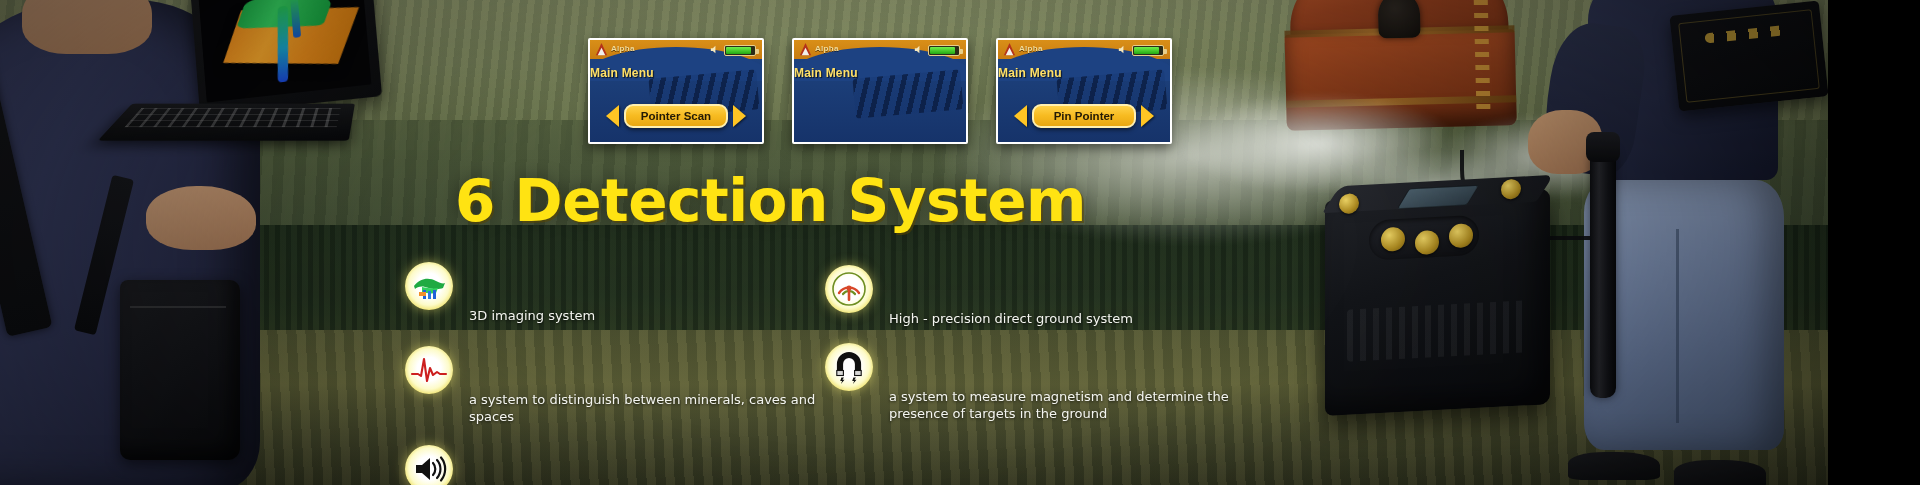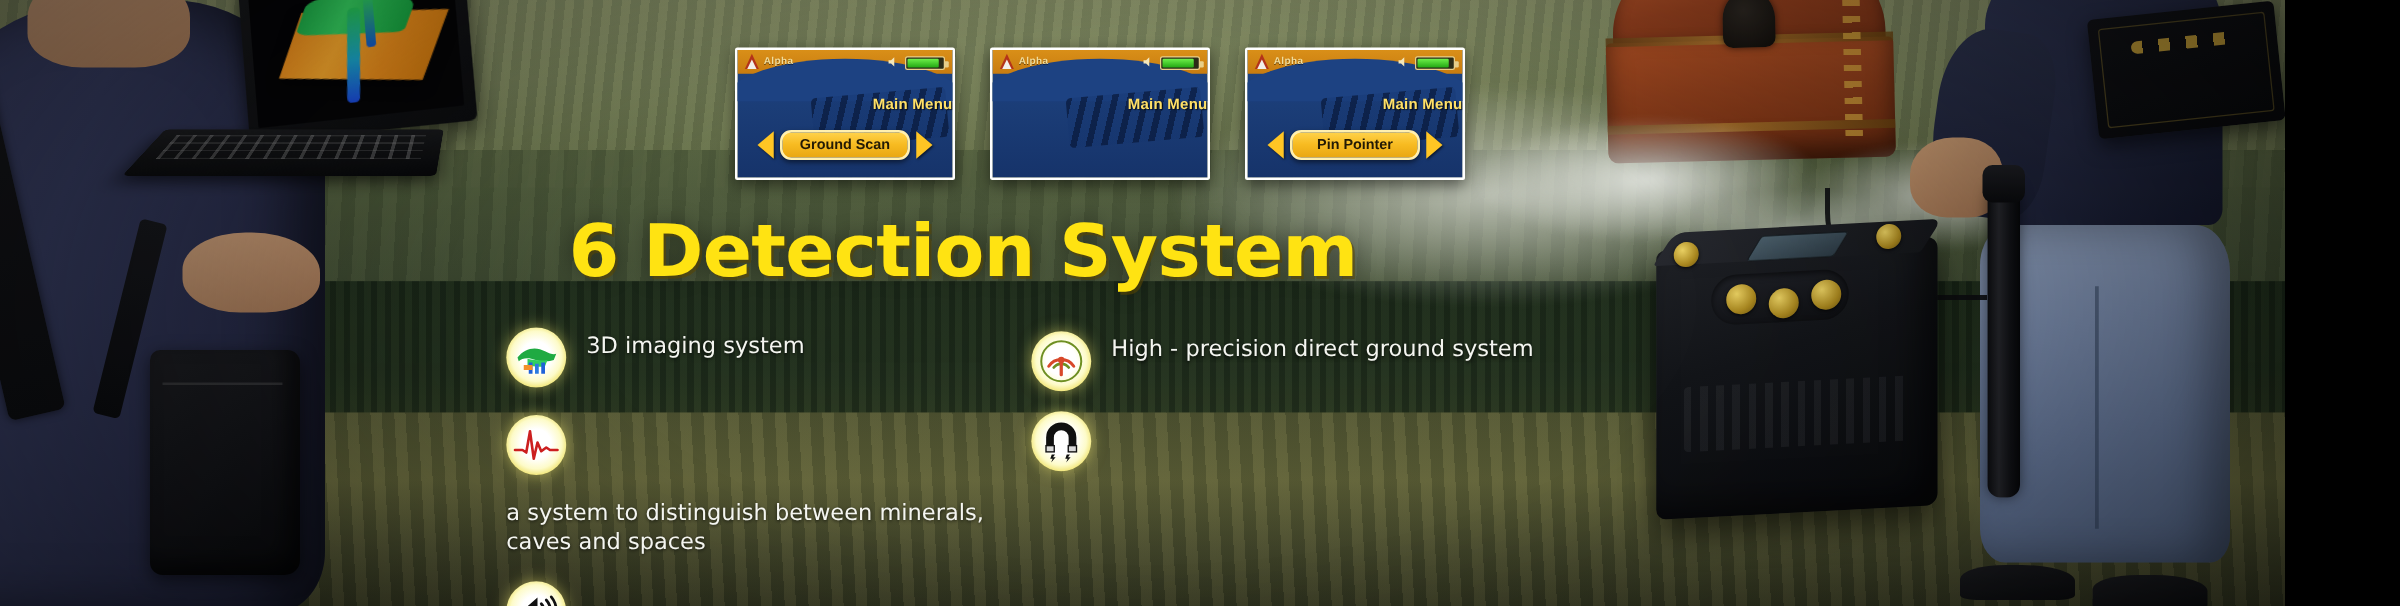--- a/index.html
+++ b/index.html
@@ -326,21 +326,21 @@
   }
   .battery i {
     display:block; height:100%; width:88%;
     background:linear-gradient(180deg,#6ef04a,#23a813); border-radius:1px;
   }
   .battery:after {
     content:""; position:absolute; right:-4px; top:3px; width:3px; height:5px;
     background:#e8cf8a; border-radius:0 1px 1px 0;
   }
   .panel-title {
-    position:relative; z-index:4; text-align:right; margin-top:17px;
+    position:relative; z-index:4; text-align:left; margin-top:7px;
     font-size:12px; font-weight:bold; color:#ffe066;
     text-shadow:1px 1px 1px rgba(0,0,0,.75);
     letter-spacing:.2px;
   }
   .panel-ghost {
     position:absolute; right:4px; top:34px; width:108px; height:40px;
     background:repeating-linear-gradient(108deg, rgba(8,24,58,.85) 0 5px, rgba(20,52,110,.4) 5px 12px);
     border-radius:4px; opacity:.85; z-index:2;
     transform:rotate(-5deg);
   }
@@ -379,26 +379,27 @@
     display:flex; align-items:flex-start; gap:16px; margin-bottom:18px;
   }
   .feat-icon {
     flex:0 0 auto; width:48px; height:48px; border-radius:50%;
     background:radial-gradient(circle at 50% 48%, #ffffff 34%, #fdfbc9 58%, #ecdc52 80%, #cbb92a 100%);
     box-shadow:0 0 12px rgba(240,230,110,.55);
     display:flex; align-items:center; justify-content:center;
     position:relative; overflow:hidden;
   }
   .feat-text {
-    color:#f4f5f0; font-size:18px; line-height:1.25; padding-top:4px;
+    color:#f4f5f0; font-size:13px; line-height:1.25; padding-top:4px;
     text-shadow:0 1px 3px rgba(0,0,0,.75);
     font-family:"DejaVu Sans", sans-serif;
+    margin-top:42px;
   }
   #feat-left .feat:nth-child(1) { margin-bottom:22px; }
-  #feat-left .feat:nth-child(2) { margin-bottom:20px;flex-direction:column; }
+  #feat-left .feat:nth-child(2) { margin-bottom:20px; }
   #feat-right .feat:nth-child(1) { margin-bottom:16px; }
 </style>
 </head>
 <body>
 
 <div id="banner">
 
   <div class="bg-ridge" id="ridge-top"></div>
   <div class="bg-ridge" id="ridge-mid"></div>
   <div class="bg-ridge" id="forest-band"></div>
@@ -479,21 +480,21 @@
           <path d="M2 4.5h2.2L7 2v8L4.2 7.5H2z" fill="#f5e7bb"></path>
         </svg>
         <div class="battery">
             <i></i>
           </div>
       </div>
       <div class="panel-ghost"></div>
       <div class="panel-title">Main Menu</div>
       <div class="panel-row">
         <div class="arrow-l"></div>
-        <div class="menu-btn">Ground Scan</div>
+        <div class="menu-btn">Pointer Scan</div>
         <div class="arrow-r"></div>
       </div>
     </div>
 
     <div class="panel">
       <div class="panel-statusbar">
         <svg class="brand-mark" viewBox="0 0 16 16">
           <path d="M8 1 L14 14 L2 14 Z" fill="#b4331a"></path>
           <path d="M8 6 L12 14 L4 14 Z" fill="#f2f0ea"></path>
         </svg>
@@ -592,17 +593,18 @@
     <div class="feat">
       <div class="feat-icon">
         <svg width="40" height="40" viewBox="0 0 40 40">
           <path d="M11 25V17a9 9 0 0 1 18 0v8" fill="none" stroke="#101010" stroke-width="6.2" stroke-linecap="butt"></path>
           <rect x="7.8" y="23.5" width="6.6" height="5" fill="#d8d8d8" stroke="#101010" stroke-width="1.1"></rect>
           <rect x="25.6" y="23.5" width="6.6" height="5" fill="#d8d8d8" stroke="#101010" stroke-width="1.1"></rect>
           <path d="M12.4 30.5l2.6 0 -1.6 2.3 2.1 0 -3.6 4.2 1.2-3.1 -1.9 0z" fill="#101010"></path>
           <path d="M24.4 30.5l2.6 0 -1.6 2.3 2.1 0 -3.6 4.2 1.2-3.1 -1.9 0z" fill="#101010"></path>
         </svg>
       </div>
+      <div class="feat-text">a system to measure magnetism and determine the presence of targets in the ground</div>
     </div>
 
   </div>
 
 </div>
 
 </body></html>

